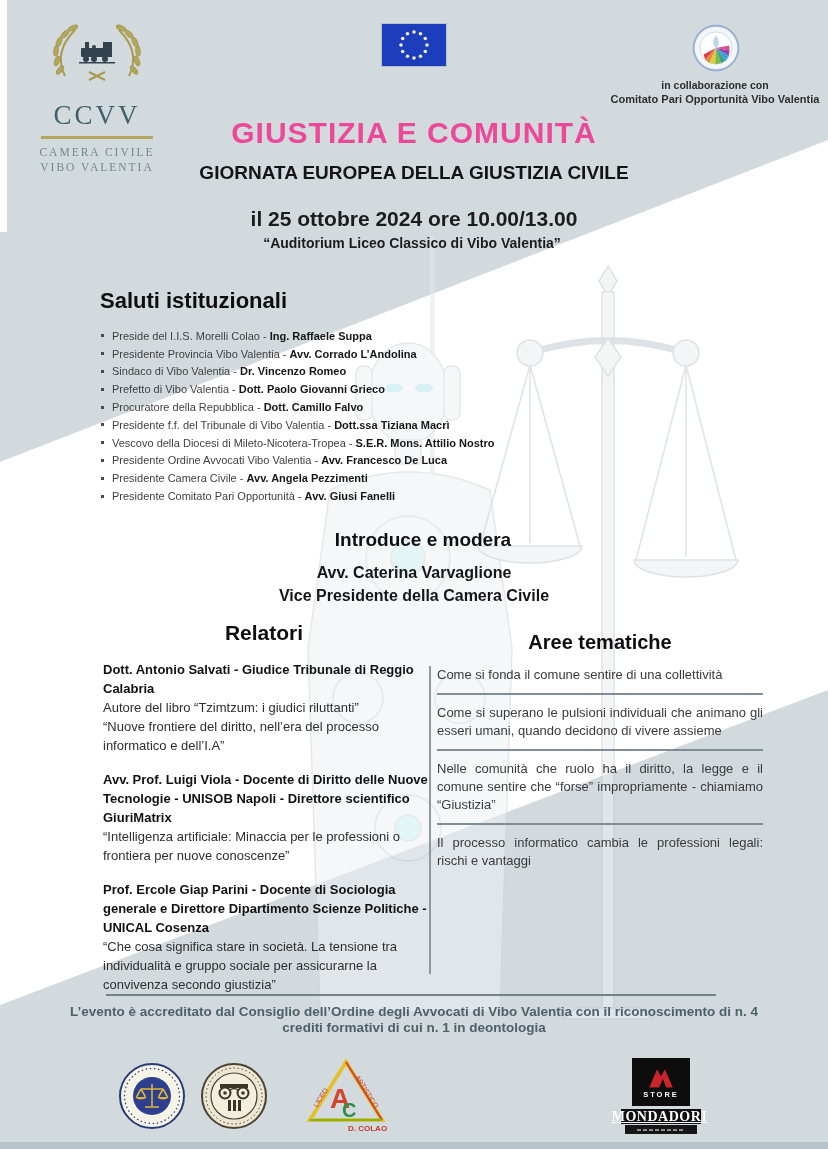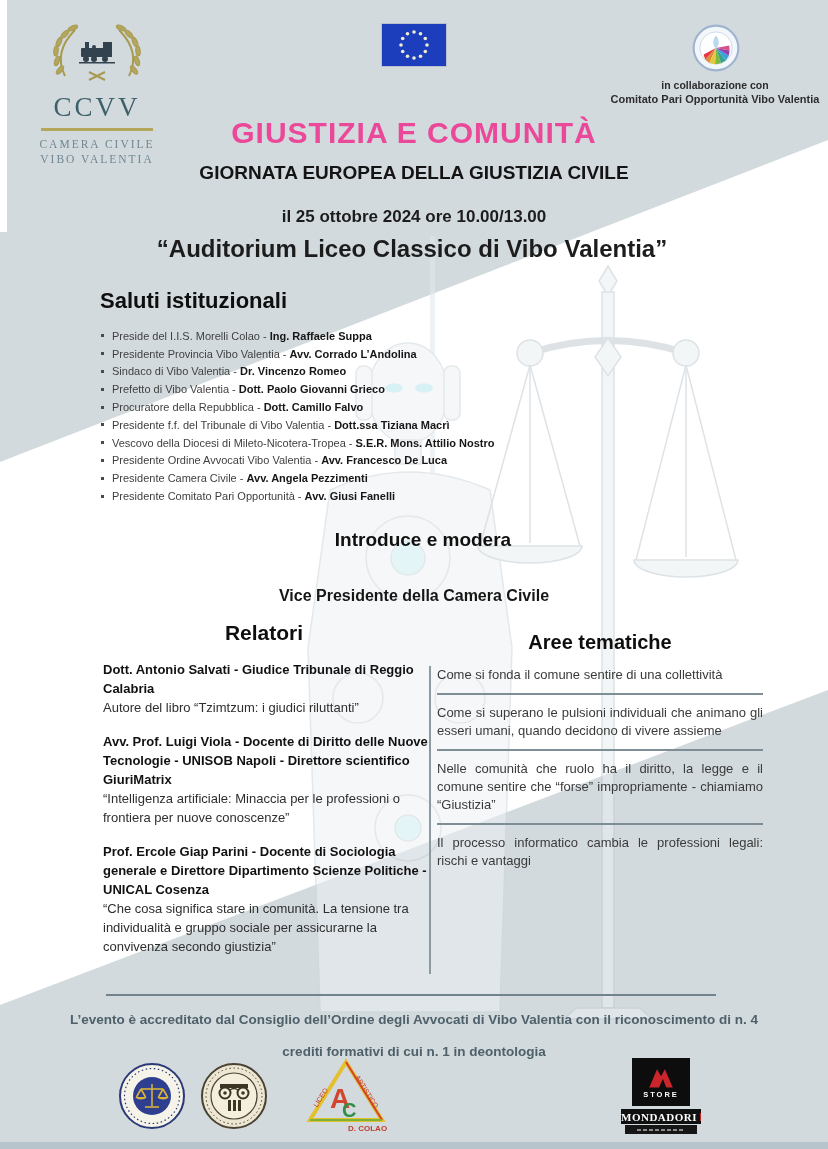--- a/index.html
+++ b/index.html
@@ -8,33 +8,33 @@
     background:#ffffff;font-family:"Liberation Sans", sans-serif;color:#1a1a1a;
   }
   .abs{position:absolute;}
   
   .bg-svg{position:absolute;left:0;top:0;width:828px;height:1149px;}
   .edge-strip-left{position:absolute;left:0;top:0;width:7px;height:232px;background:#fff;}
   .edge-strip-bottom{position:absolute;left:0;bottom:0;width:828px;height:7px;background:#b7c4cb;}
   .watermark{position:absolute;left:300px;top:228px;width:480px;height:792px;opacity:.55;pointer-events:none;}
   
   .ccvv{left:28px;top:20px;width:138px;text-align:center;}
-  .ccvv-acronym{font-family:"Liberation Serif",serif;font-size:27px;letter-spacing:3px;color:#3d6069;margin-top:6px;}
+  .ccvv-acronym{font-family:"Liberation Serif",serif;font-size:27px;letter-spacing:3px;color:#3d6069;margin-top:14px;}
   .ccvv-rule{width:112px;height:3px;background:#b3a75e;margin:5px auto 6px;}
   .ccvv-sub{font-family:"Liberation Serif",serif;font-size:11.5px;letter-spacing:2px;color:#6e8893;line-height:15px;}
   .eu-flag{left:382px;top:24px;width:64px;height:42px;background:#1d3ebc;box-shadow:0 0 0 1px #b9c2cc;}
   .collab{left:565px;top:78px;width:300px;text-align:center;font-weight:bold;color:#2d2d2d;}
   .collab-l1{font-size:10.5px;line-height:14px;}
   .collab-l2{font-size:11px;line-height:15px;}
   .cpo-logo{left:692px;top:24px;width:48px;height:48px;}
   
   .title{left:0;right:0;top:116px;text-align:center;font-size:30px;font-weight:bold;letter-spacing:1px;color:#ec4899;}
   .subtitle{left:0;right:0;top:162px;text-align:center;font-size:19px;font-weight:bold;color:#141414;}
-  .ev-date{left:0;right:0;top:207px;text-align:center;font-size:17px;font-weight:bold;color:#1c1c1c;}
-  .ev-venue{left:0;right:4px;top:235px;text-align:center;font-size:24px;font-weight:bold;color:#1c1c1c;}
+  .ev-date{left:0;right:0;top:207px;text-align:center;font-size:21px;font-weight:bold;color:#1c1c1c;}
+  .ev-venue{left:0;right:4px;top:235px;text-align:center;font-size:14px;font-weight:bold;color:#1c1c1c;}
   
   .sal-head{left:100px;top:288px;font-size:22px;font-weight:bold;color:#0e0e0e;}
   .sal-list{left:101px;top:327px;width:470px;}
   .sal-item{display:flex;align-items:center;height:17.8px;font-size:11px;color:#3f3f3f;}
   .sal-bullet{width:3px;height:3px;background:#4a4a4a;margin-right:8px;flex:0 0 auto;}
   .sal-name{font-weight:bold;color:#161616;white-space:pre;}
   .sal-role{white-space:pre;}
   
   .mod-head{left:18px;right:0;top:529px;text-align:center;font-size:19px;font-weight:bold;color:#101010;}
   .mod-name{left:0;right:0;top:564px;text-align:center;font-size:16px;font-weight:bold;color:#161616;}
@@ -46,30 +46,30 @@
   .sp-name{font-weight:bold;color:#111;}
   .sp-quote{color:#2e2e2e;}
   .v-divider{left:429px;top:666px;width:2px;height:308px;background:#8d9aa2;}
   .aree-head{left:440px;top:631px;width:320px;text-align:center;font-size:20px;font-weight:bold;color:#0e0e0e;}
   .topics{left:437px;top:666px;width:326px;font-size:13px;line-height:18px;color:#3a3a3a;}
   .topic{margin:9px 0;}
   .topic.justify{text-align:justify;}
   .trule{border:none;border-top:2px solid #7e8d96;margin:9px 0;}
   
   .foot-rule{left:106px;top:994px;width:610px;height:2px;background:#72838d;}
-  .accreditation{left:54px;top:1004px;width:720px;text-align:center;font-size:13.5px;font-weight:bold;line-height:32px;color:#4e6069;}
+  .accreditation{left:54px;top:1004px;width:720px;text-align:center;font-size:13.5px;font-weight:bold;line-height:16px;color:#4e6069;}
   .logo-row-item{position:absolute;}
   .franze-card{left:497px;top:1056px;width:116px;height:88px;background:#fdfdfd;border:1px solid #e3e6e8;border-radius:3px;text-align:center;padding-top:4px;box-sizing:border-box;}
   .franze-name{font-family:"Liberation Serif",serif;font-size:12px;letter-spacing:5px;color:#6b757b;margin-top:1px;}
   .franze-sub{width:56px;height:2px;margin:6px auto 0;background:repeating-linear-gradient(90deg,#a9b2b7 0 5px,transparent 5px 8px);}
   .mond{left:620px;top:1058px;width:82px;text-align:right;}
   .mon-square{width:58px;height:48px;background:#0d0d0d;margin:0 auto;display:flex;flex-direction:column;align-items:center;justify-content:center;}
   .mon-store{color:#fff;font-size:7.5px;font-weight:bold;letter-spacing:2px;margin-top:1px;}
   .mon-bar1{width:80px;height:15px;background:#101010;margin:3px auto 0;display:flex;align-items:center;justify-content:center;}
-  .mon-brand{color:#fff;font-size:11px;font-weight:bold;font-family:"Liberation Serif",serif;letter-spacing:.5px;}
+  .mon-brand{color:#fff;font-size:14px;font-weight:bold;font-family:"Liberation Serif",serif;letter-spacing:.5px;text-decoration:underline;}
   .mon-redbox{width:12px;height:8px;background:#c9252b;margin-left:3px;}
   .mon-bar2{width:72px;height:9px;background:#161616;margin:1px auto 0;display:flex;align-items:center;justify-content:center;}
   .mon-dashes{width:48px;height:2px;background:repeating-linear-gradient(90deg,#8d8d8d 0 4px,transparent 4px 6px);}
 </style>
 </head>
 <body>
 
 <div class="poster">
 
   <svg class="bg-svg" viewBox="0 0 828 1149" preserveAspectRatio="none">
@@ -244,35 +244,37 @@
       </div>
     <div class="sal-item">
         <span class="sal-bullet"></span>
         <span class="sal-role">Presidente Comitato Pari Opportunità - </span>
         <span class="sal-name">Avv. Giusi Fanelli</span>
       </div>
   </div>
   <div class="abs sal-head">Saluti istituzionali</div>
 
   <div class="abs mod-head">Introduce e modera</div>
+  <div class="abs mod-name">Avv. Caterina Varvaglione</div>
   <div class="abs mod-role">Vice Presidente della Camera Civile</div>
 
   <div class="abs rel-head">Relatori</div>
   <div class="abs speakers">
     <div class="speaker">
       <div class="sp-name">Dott. Antonio Salvati - Giudice Tribunale di Reggio Calabria</div>
       <div class="sp-quote">Autore del libro “Tzimtzum: i giudici riluttanti”</div>
+      <div class="sp-quote">“Nuove frontiere del diritto, nell’era del processo informatico e dell’I.A”</div>
     </div>
     <div class="speaker">
       <div class="sp-name">Avv. Prof. Luigi Viola - Docente di Diritto delle Nuove Tecnologie - UNISOB Napoli - Direttore scientifico GiuriMatrix</div>
       <div class="sp-quote">“Intelligenza artificiale: Minaccia per le professioni o frontiera per nuove conoscenze”</div>
     </div>
     <div class="speaker">
       <div class="sp-name">Prof. Ercole Giap Parini - Docente di Sociologia generale e Direttore Dipartimento Scienze Politiche - UNICAL Cosenza</div>
-      <div class="sp-quote">“Che cosa significa stare in comunità. La tensione tra individualità e gruppo sociale per assicurarne la convivenza secondo giustizia”</div>
+      <div class="sp-quote">“Che cosa significa stare in società. La tensione tra individualità e gruppo sociale per assicurarne la convivenza secondo giustizia”</div>
     </div>
   </div>
 
   <div class="abs v-divider"></div>
 
   <div class="abs topics">
     <div class="topic" style="margin-top:0">Come si fonda il comune sentire di una collettività</div>
     <hr class="trule">
     <div class="topic justify">Come si superano le pulsioni individuali che animano gli esseri umani, quando decidono di vivere assieme</div>
     <hr class="trule">

